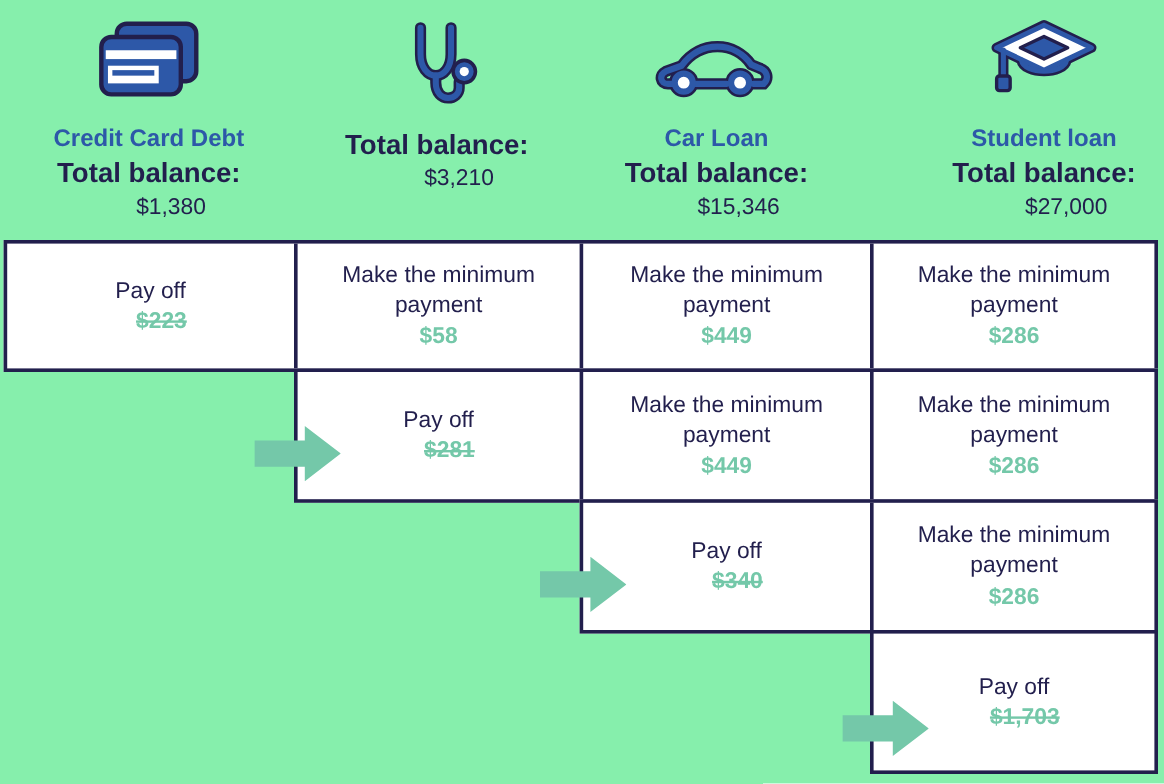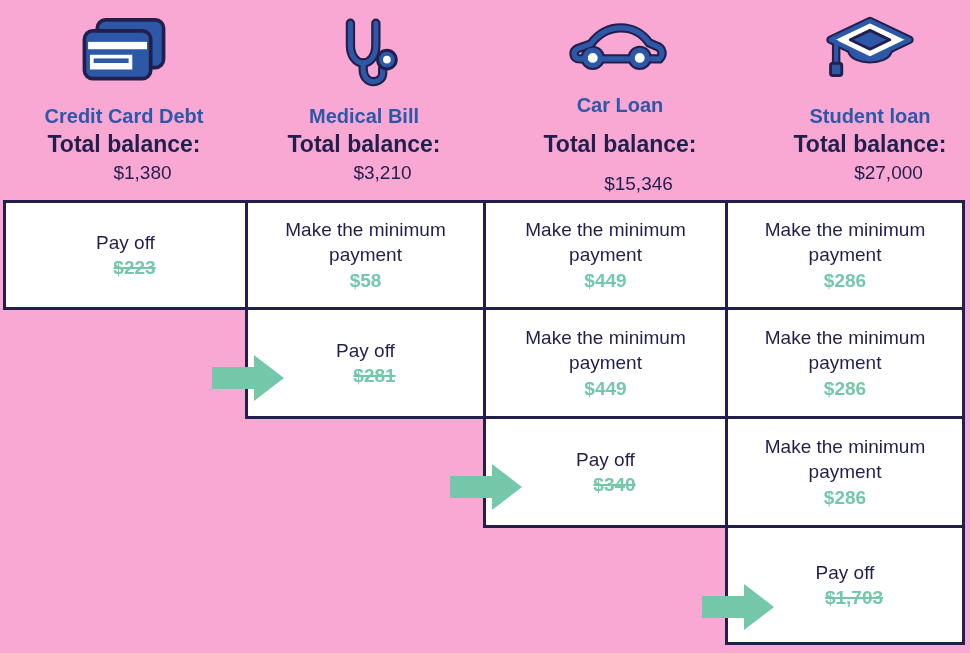--- a/index.html
+++ b/index.html
@@ -2,28 +2,28 @@
 <html><head>
 <meta charset="utf-8">
 <style>
   :root{
     --navy:#221F4D;
     --blue:#2D58A8;
     --mint:#74C8A9;
   }
   html,body{margin:0;padding:0;background:#fff;}
   .canvas{
-    position:relative;width:970px;height:653px;background:#f9a8d4;
+    position:relative;width:970px;height:653px;background:#86efac;
     font-family:"Liberation Sans",sans-serif;overflow:hidden;
   }
   
   .hcol{position:absolute;top:0;height:198px;display:flex;flex-direction:column;align-items:center;text-align:center;}
   .hcol.c0{left:3px;width:242px;}
   .hcol.c1{left:245px;width:238px;}
-  .hcol.c2{left:499px;width:242px;gap:11px;}
+  .hcol.c2{left:476px;width:242px;}
   .hcol.c3{left:750px;width:240px;}
   .icon-box{height:104px;display:flex;align-items:center;justify-content:center;}
   .col-title{font-size:20px;font-weight:bold;color:var(--blue);line-height:1.2;}
   .balance-label{font-size:23px;font-weight:bold;color:var(--navy);line-height:1.4;}
   .balance-value{font-size:19px;font-weight:400;color:var(--navy);line-height:1.4;margin-left:37px;}
   
   .row{position:absolute;display:flex;border:3px solid var(--navy);background:#fff;box-sizing:border-box;}
   .row.r1{left:3px;  top:200px;width:962px;height:110px;}
   .row.r2{left:245px;top:307px;width:720px;height:112px;}
   .row.r3{left:483px;top:416px;width:482px;height:112px;}
@@ -66,21 +66,20 @@
           <path d="M45,57 L45,64 C45,74 51,79 57,79 C63,79 68,75 68,69 L68,63"></path>
         </g>
         <g fill="none" stroke="#2D58A8" stroke-width="6" stroke-linecap="round">
           <path d="M30,10 L30,36 C30,49 37,57 45,57 C53,57 60,49 60,36 L60,10"></path>
           <path d="M45,57 L45,64 C45,74 51,79 57,79 C63,79 68,75 68,69 L68,63"></path>
         </g>
         <circle cx="73" cy="53" r="11" fill="#2D58A8" stroke="#221F4D" stroke-width="3.5"></circle>
         <circle cx="73" cy="53" r="4.5" fill="#ffffff"></circle>
       </svg>
     </div>
-    <div class="col-title">Medical Bill</div>
     <div class="balance-label">Total balance:</div>
     <div class="balance-value">$3,210</div>
   </div>
 
   <div class="hcol c2">
     <div class="icon-box">
       <svg width="104" height="62" viewBox="0 0 110 66">
         <g fill="none" stroke="#221F4D" stroke-width="10" stroke-linecap="round">
           <path d="M16,52 L12,52 C5,52 4,44 10,41 L24,36 C33,24 44,19 56,19 C68,19 79,25 86,35 L93,38 C100,40 102,47 97,52 L88,52"></path>
           <path d="M36,52 L64,52"></path>

